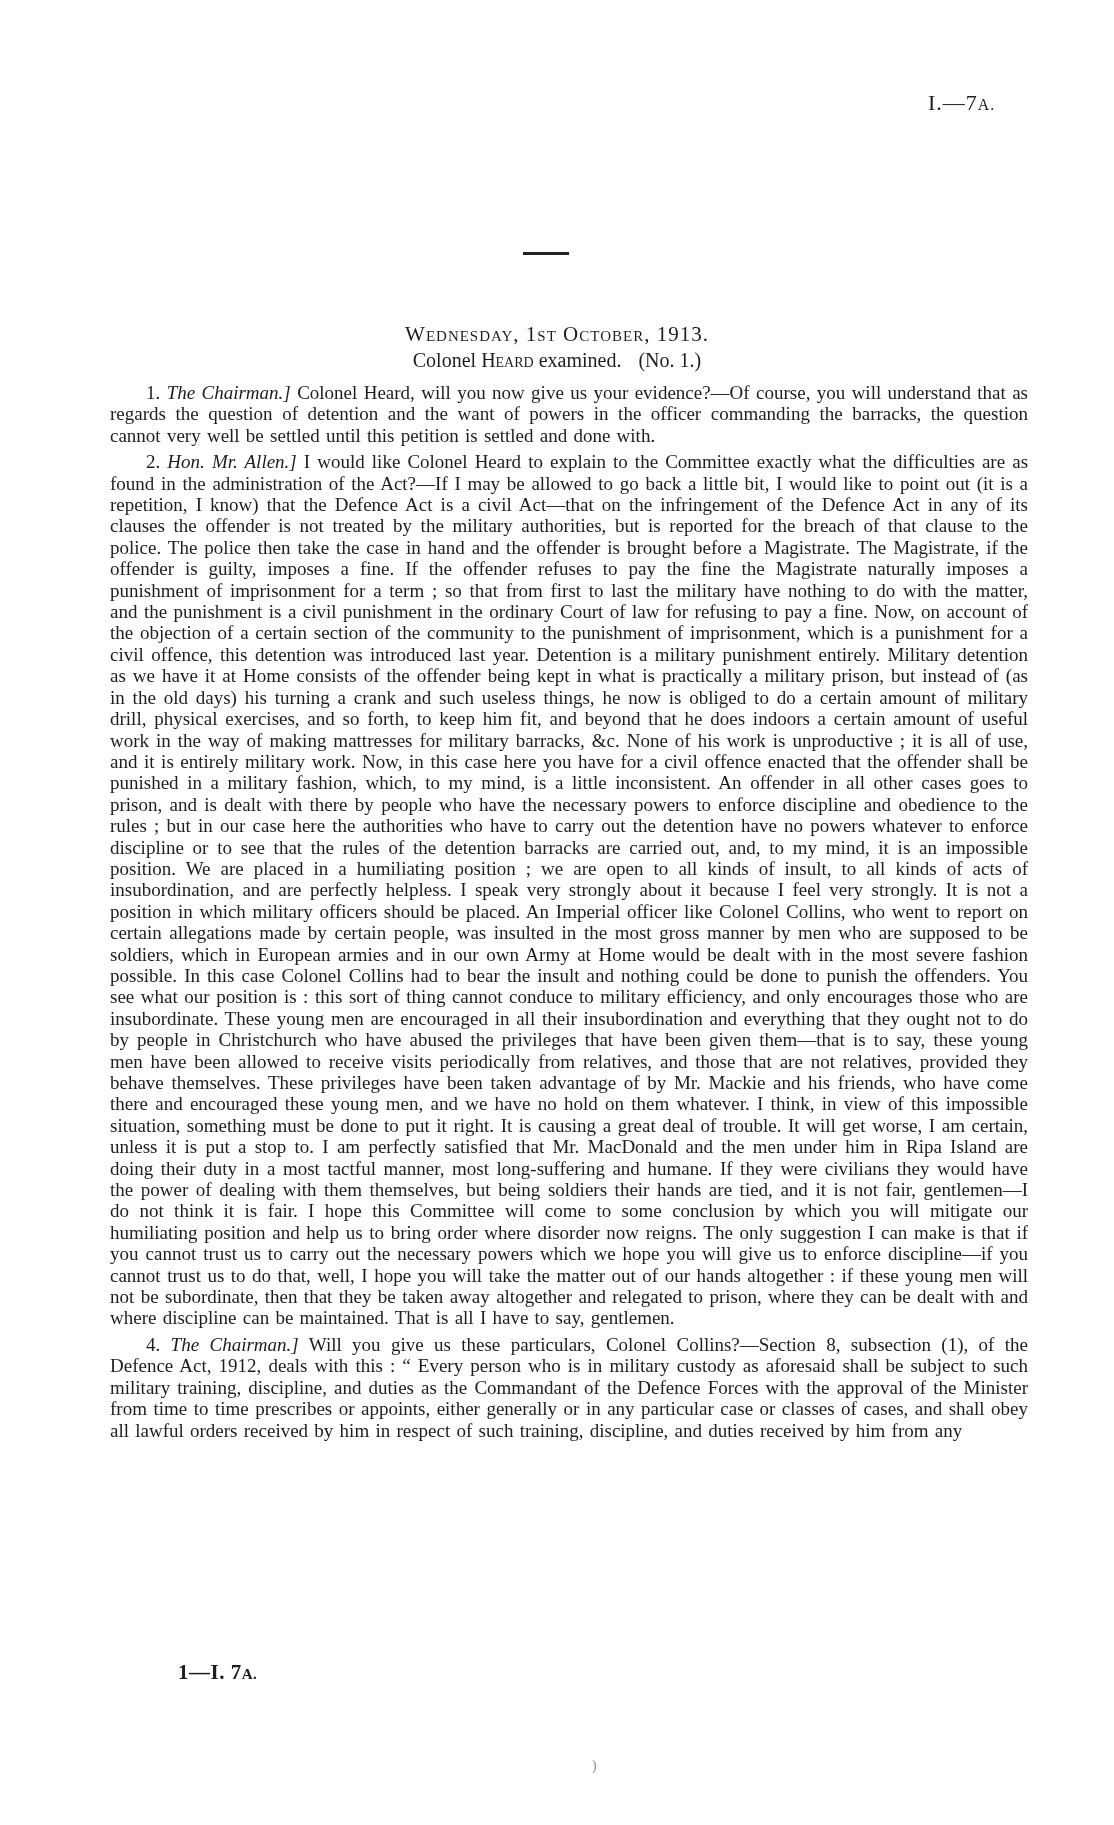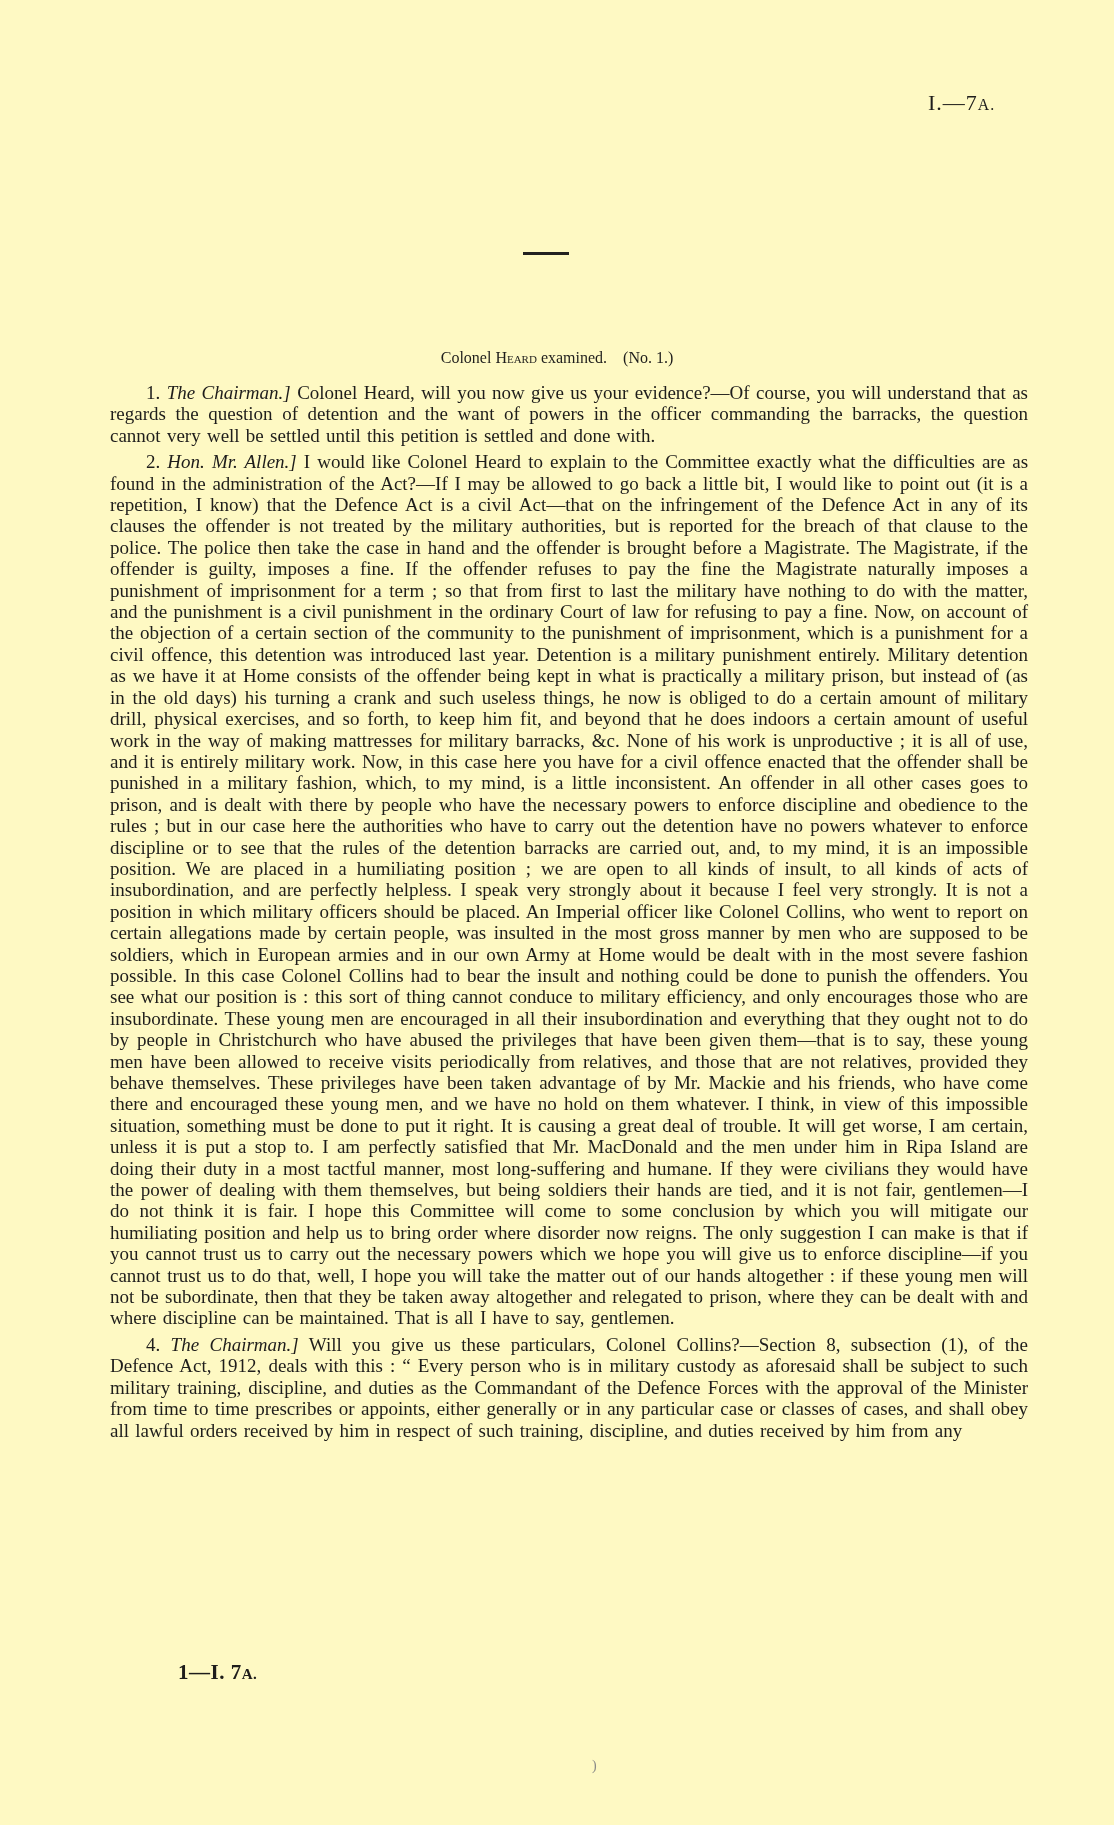--- a/index.html
+++ b/index.html
@@ -4,21 +4,21 @@
 <style>
   html, body {
     margin: 0;
     padding: 0;
     background: #e8e8e6;
   }
   .page {
     position: relative;
     width: 1114px;
     height: 1825px;
-    background: #fef9c3;
+    background: #ffffff;
     color: #1e1d1b;
     font-family: "Liberation Serif", "DejaVu Serif", serif;
     overflow: hidden;
   }
   .page-label {
     position: absolute;
     top: 90px;
     left: 928px;
     font-size: 22px;
     letter-spacing: 1px;
@@ -56,21 +56,21 @@
     font-variant: small-caps;
     font-size: 21px;
     letter-spacing: 1px;
   }
   .examined-line {
     position: absolute;
     top: 349px;
     left: 0;
     width: 100%;
     text-align: center;
-    font-size: 16px;
+    font-size: 20px;
   }
   .examined-line .witness-name {
     font-variant: small-caps;
   }
   .examined-line .exam-number {
     margin-left: 12px;
   }
   .body-text {
     position: absolute;
     top: 377px;
@@ -107,20 +107,21 @@
 </head>
 <body>
 
 <div class="page">
 
   <div class="page-label"><span>I.—7</span><span class="small-cap">A.</span></div>
 
 
   <hr class="title-rule">
 
+  <div class="date-line">Wednesday, 1st October, 1913.</div>
 
   <div class="examined-line">
     <span>Colonel</span>
     <span class="witness-name">Heard</span>
     <span>examined.</span>
     <span class="exam-number">(No. 1.)</span>
   </div>
 
   <div class="body-text">
     <p class="para"><span>1.</span> <i class="speaker">The Chairman.]</i> <span>Colonel Heard, will you now give us your evidence?—Of course, you will understand that as regards the question of detention and the want of powers in the officer commanding the barracks, the question cannot very well be settled until this petition is settled and done with.</span></p>

